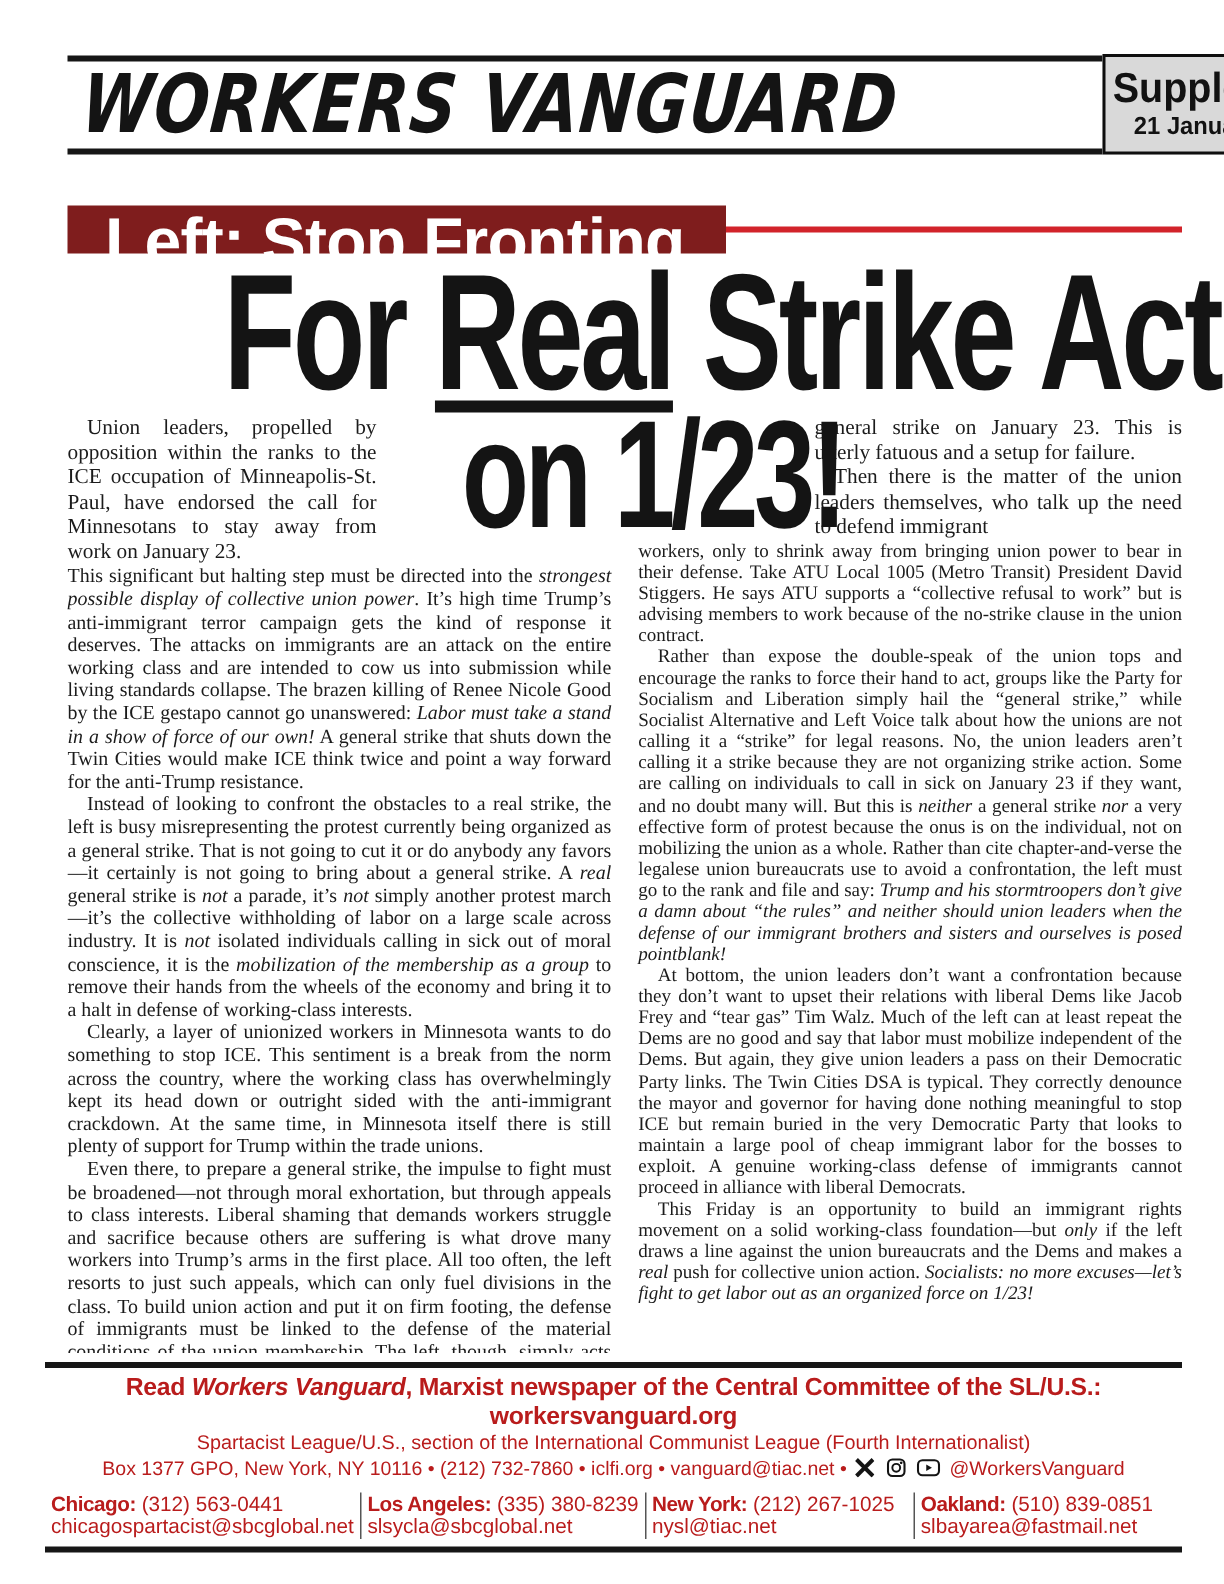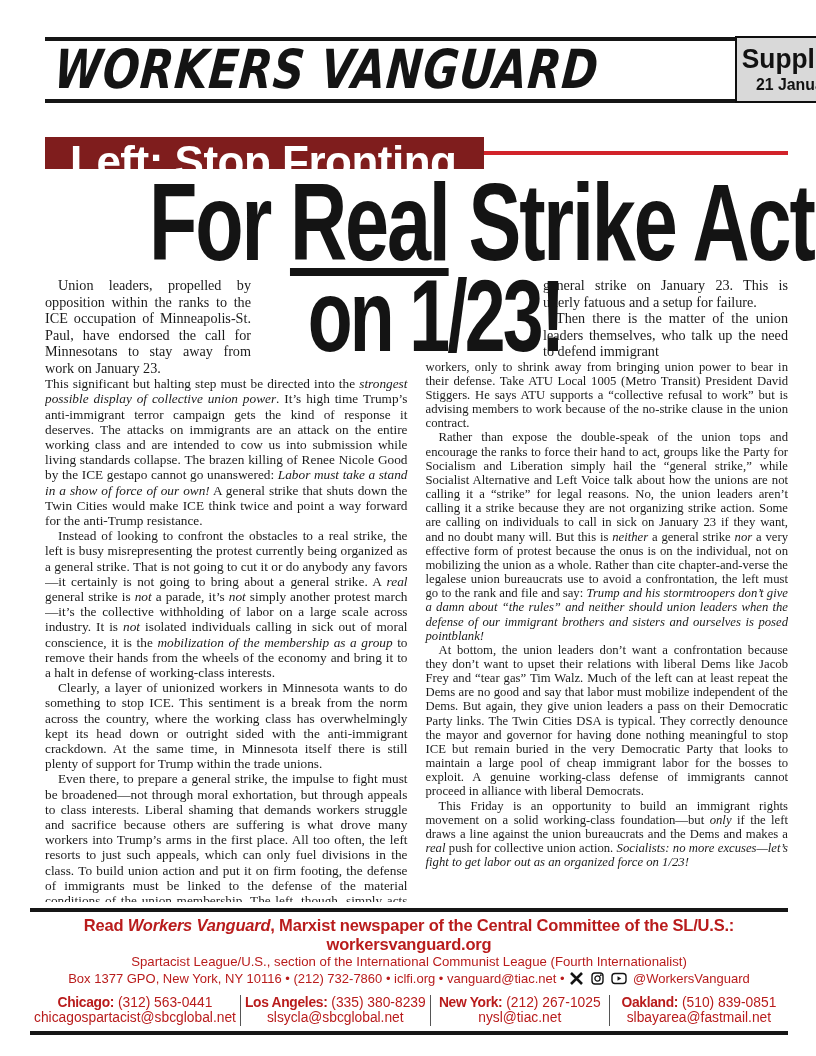--- a/index.html
+++ b/index.html
@@ -75,21 +75,21 @@
   .no-indent{text-indent:0;}
   .body-p b i, .body-p i b{font-weight:normal;}
   
   .footer{margin:6px 28px 0 30px;font-family:"Liberation Sans", sans-serif;color:#b91c1c;}
   .footer-rule{height:4px;background:#161616;}
   .read-line{margin-top:4px;text-align:center;font-weight:bold;font-size:16.5px;line-height:19px;letter-spacing:-0.2px;}
   .section-line{text-align:center;font-size:13.2px;line-height:15px;}
   .contact-line{text-align:center;font-size:13px;line-height:17px;margin-top:1px;white-space:nowrap;}
   .contact-line .icon{display:inline-block;vertical-align:-2px;margin:0 2px;}
   .locals{display:flex;margin-top:6px;}
-  .local{flex:1;text-align:center;padding:0 4px;}
+  .local{flex:1;padding:0 4px;}
   .local + .local{border-left:1.3px solid #555;}
   .local-top{font-size:13.8px;line-height:15px;white-space:nowrap;}
   .local-city{font-weight:bold;letter-spacing:-0.3px;}
   .local-email{font-size:13.8px;line-height:16px;white-space:nowrap;}
   .bottom-rule{height:4px;background:#161616;margin-top:5px;}
 </style>
 </head>
 <body>
 
 <div class="page">

